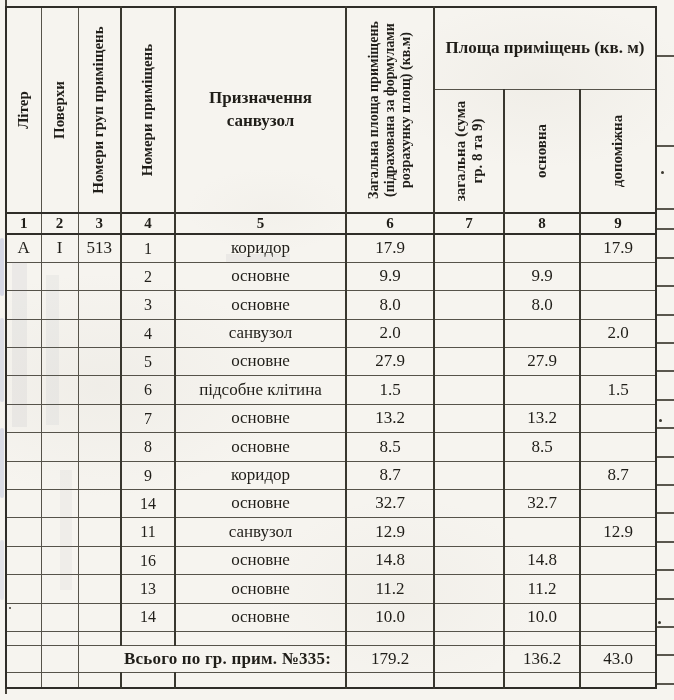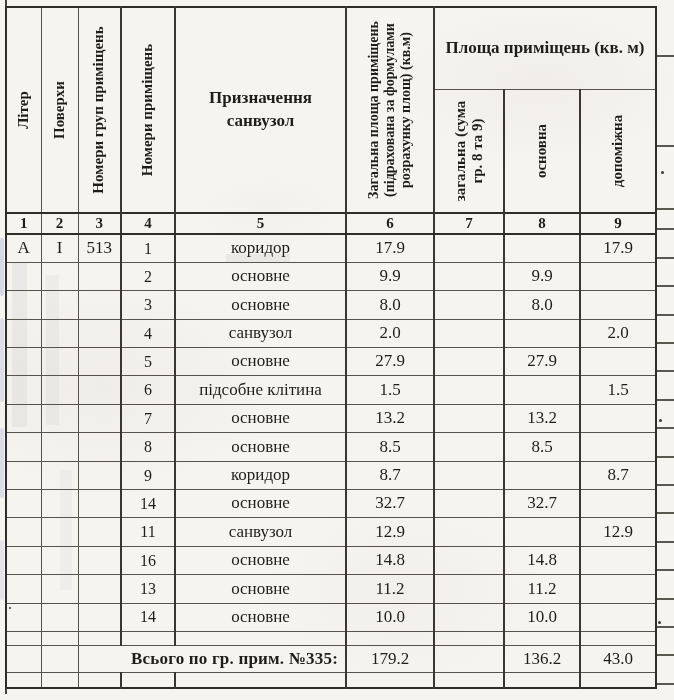--- a/index.html
+++ b/index.html
@@ -63,21 +63,21 @@
   }
   .vt-c6{width:198px;white-space:normal;font-size:14px;}
   .vt-c7{width:118px;white-space:normal;}
 
   td.hhead{font-weight:bold;font-size:17px;line-height:1.35;padding:0 28px;}
   td.group-hdr{font-weight:bold;font-size:17px;line-height:1.4;padding:0 8px;}
 
   tbody.rows td.c4{font-size:16px;}
   td.total-label{
     font-weight:bold;font-size:17.5px;
-    text-align:right;padding-right:7px;letter-spacing:.2px;
+    text-align:right;padding-right:14px;letter-spacing:.2px;
   }
   tr.total-row td{font-size:17px;}
 
   
   .left-strip{
     position:absolute;left:0;top:0;width:5px;height:694px;
     border-right:2px solid #45423a;
   }
   .blue-mark{position:absolute;width:4px;background:rgba(88,104,188,.20);border-radius:2px;}
   .bm1{left:0;top:238px;height:58px;}

